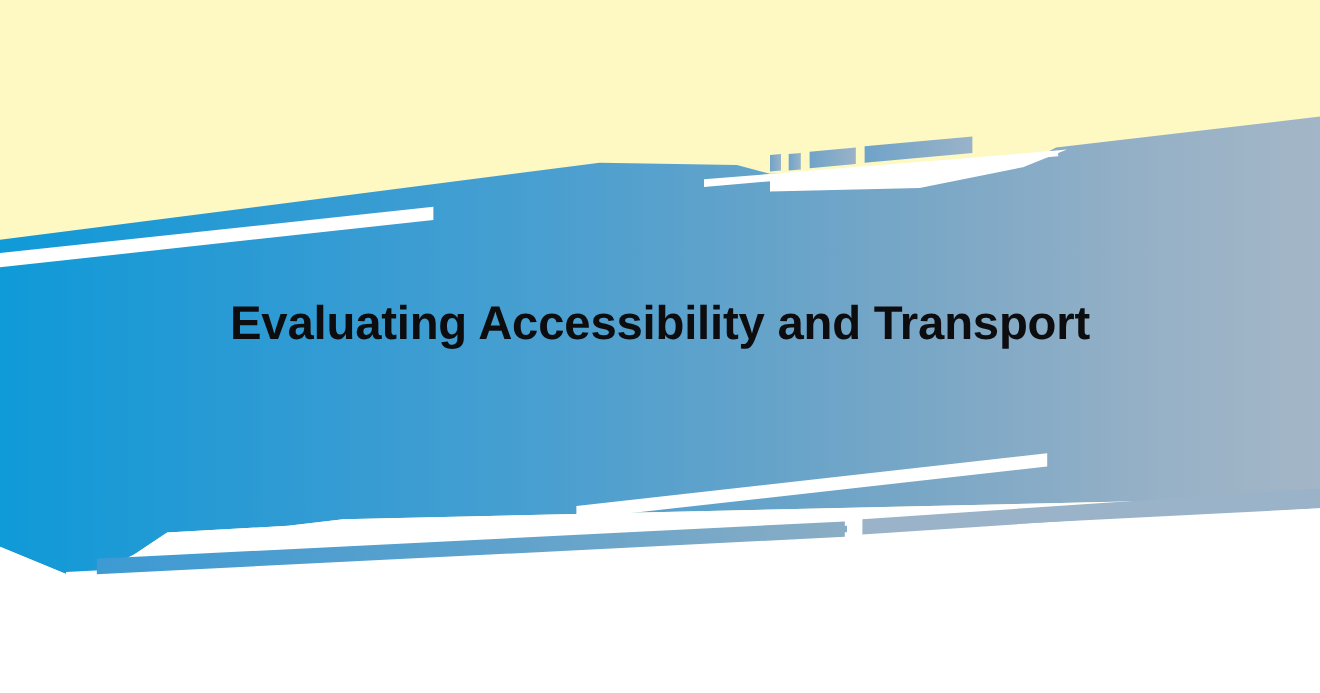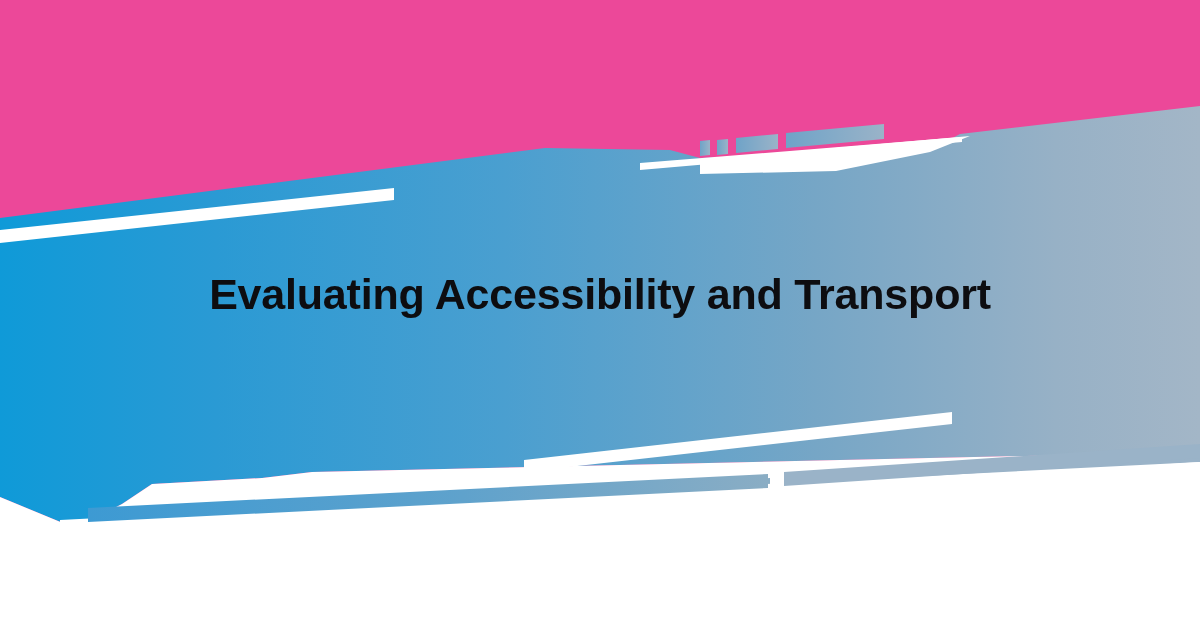--- a/index.html
+++ b/index.html
@@ -11,21 +11,21 @@
   body {
     width: 1200px;
     height: 630px;
     overflow: hidden;
     font-family: "Liberation Sans", sans-serif;
   }
   #banner {
     position: relative;
     width: 1200px;
     height: 630px;
-    background: #ec4899;
+    background: #fef9c3;
   }
   #banner-art {
     position: absolute;
     left: 0;
     top: 0;
     width: 1200px;
     height: 630px;
     display: block;
   }
   #title-layer {

